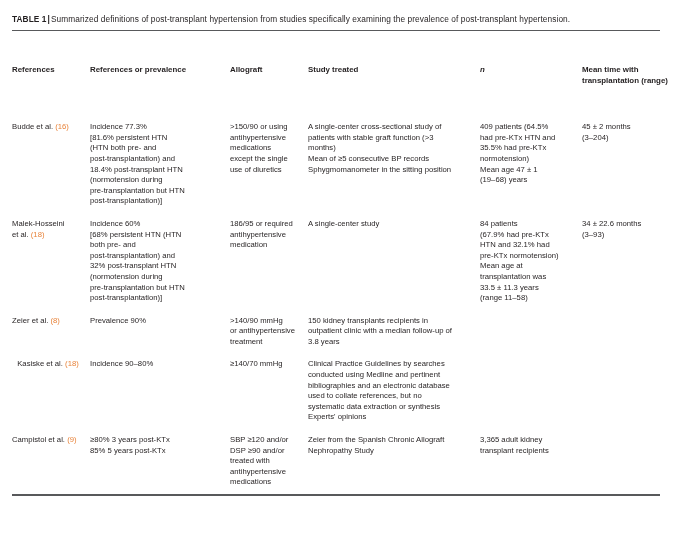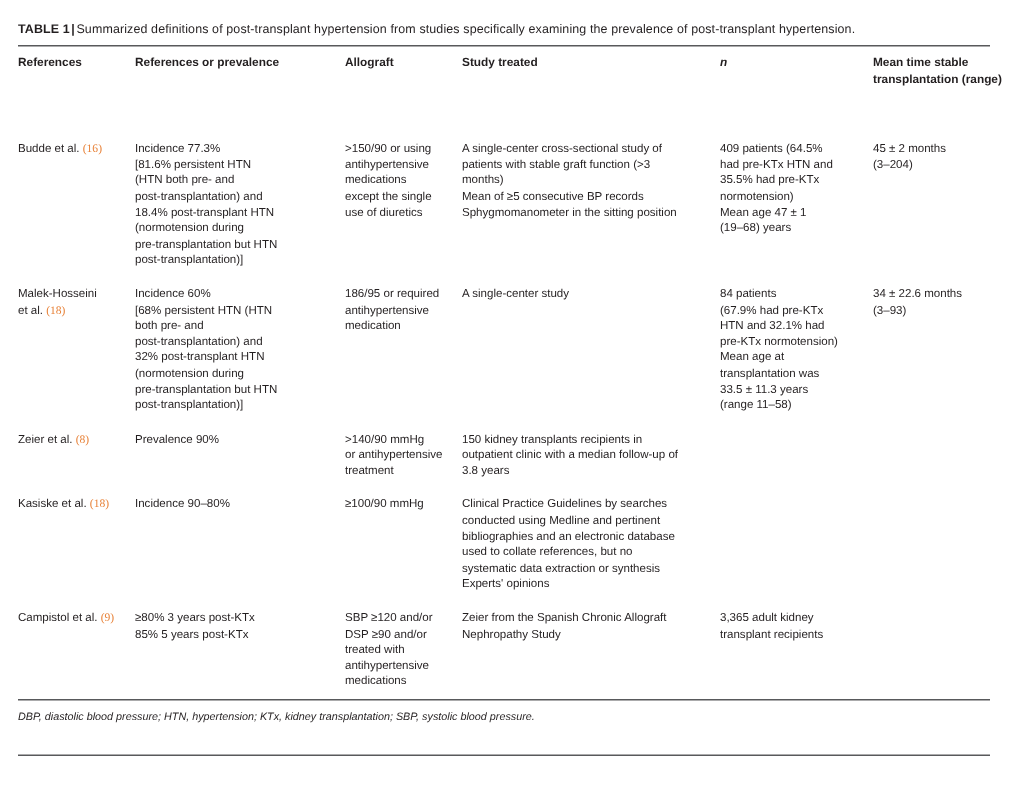--- a/index.html
+++ b/index.html
@@ -56,20 +56,21 @@
     border-top: 0.9px solid #58595b;
   }
 
   
   table.t1 {
     width: 100%;
     border-collapse: collapse;
     table-layout: fixed;
     font-size: 7.7px;
     line-height: 10.6px;
+    margin-top: 28px;
   }
   table.t1 th {
     text-align: left;
     vertical-align: top;
     font-weight: bold;
     font-size: 7.9px;
     line-height: 10.6px;
     padding: 6px 6px 0 0;
   }
   table.t1 th.col-n {
@@ -89,21 +90,20 @@
   tr.data-row.first > td {
     padding-top: 14px;
   }
 
   .cell-line {
     display: block;
     white-space: pre-wrap;
   }
   .ref-num {
     color: #e8833a;
-    font-family: Liberation Serif, serif;
   }
 
   
   .head-spacer {
     height: 22px;
   }
 
   
   .footnote {
     font-size: 7.2px;
@@ -137,21 +137,21 @@
       <col style="width:102px">
       <col style="width:93px">
     </colgroup>
     <thead>
       <tr>
         <th>References</th>
         <th>References or prevalence</th>
         <th>Allograft</th>
         <th>Study treated</th>
         <th class="col-n">n</th>
-        <th>Mean time stable transplantation (range)</th>
+        <th>Mean time with transplantation (range)</th>
       </tr>
       <tr>
         <td class="head-spacer" colspan="6"></td>
       </tr>
     </thead>
     <tbody>
       <tr class="data-row first">
         <td>
             <span class="cell-line" style="white-space: pre-wrap;">Budde et al. <span class="ref-num" style="color: rgb(232, 131, 58);">(16)</span></span>
           </td>
@@ -219,24 +219,24 @@
 or antihypertensive
 treatment</td>
         <td style="white-space:pre-wrap">150 kidney transplants recipients in
 outpatient clinic with a median follow-up of
 3.8 years</td>
         <td style="white-space:pre-wrap"></td>
         <td style="white-space:pre-wrap"></td>
       </tr>
       <tr class="data-row">
         <td>
-            <span class="cell-line" style="white-space: pre-wrap;">Kasiske et al. <span class="ref-num" style="color: rgb(232, 131, 58);">(18)</span></span>
+            <span class="cell-line" style="white-space: pre-wrap; text-align: center;">Kasiske et al. <span class="ref-num" style="color: rgb(232, 131, 58);">(18)</span></span>
           </td>
         <td style="white-space:pre-wrap">Incidence 90–80%</td>
-        <td style="white-space:pre-wrap">≥100/90 mmHg</td>
+        <td style="white-space:pre-wrap">≥140/70 mmHg</td>
         <td style="white-space:pre-wrap">Clinical Practice Guidelines by searches
 conducted using Medline and pertinent
 bibliographies and an electronic database
 used to collate references, but no
 systematic data extraction or synthesis
 Experts' opinions</td>
         <td style="white-space:pre-wrap"></td>
         <td style="white-space:pre-wrap"></td>
       </tr>
       <tr class="data-row">
@@ -255,17 +255,16 @@
         <td style="white-space:pre-wrap">3,365 adult kidney
 transplant recipients</td>
         <td style="white-space:pre-wrap"></td>
       </tr>
     </tbody>
   </table>
 
   <div class="bottom-gap"></div>
   <div class="rule-bottom"></div>
 
-  <div class="footnote">DBP, diastolic blood pressure; HTN, hypertension; KTx, kidney transplantation; SBP, systolic blood pressure.</div>
 
   <div class="rule-foot"></div>
 
 </div>
 
 </body></html>

